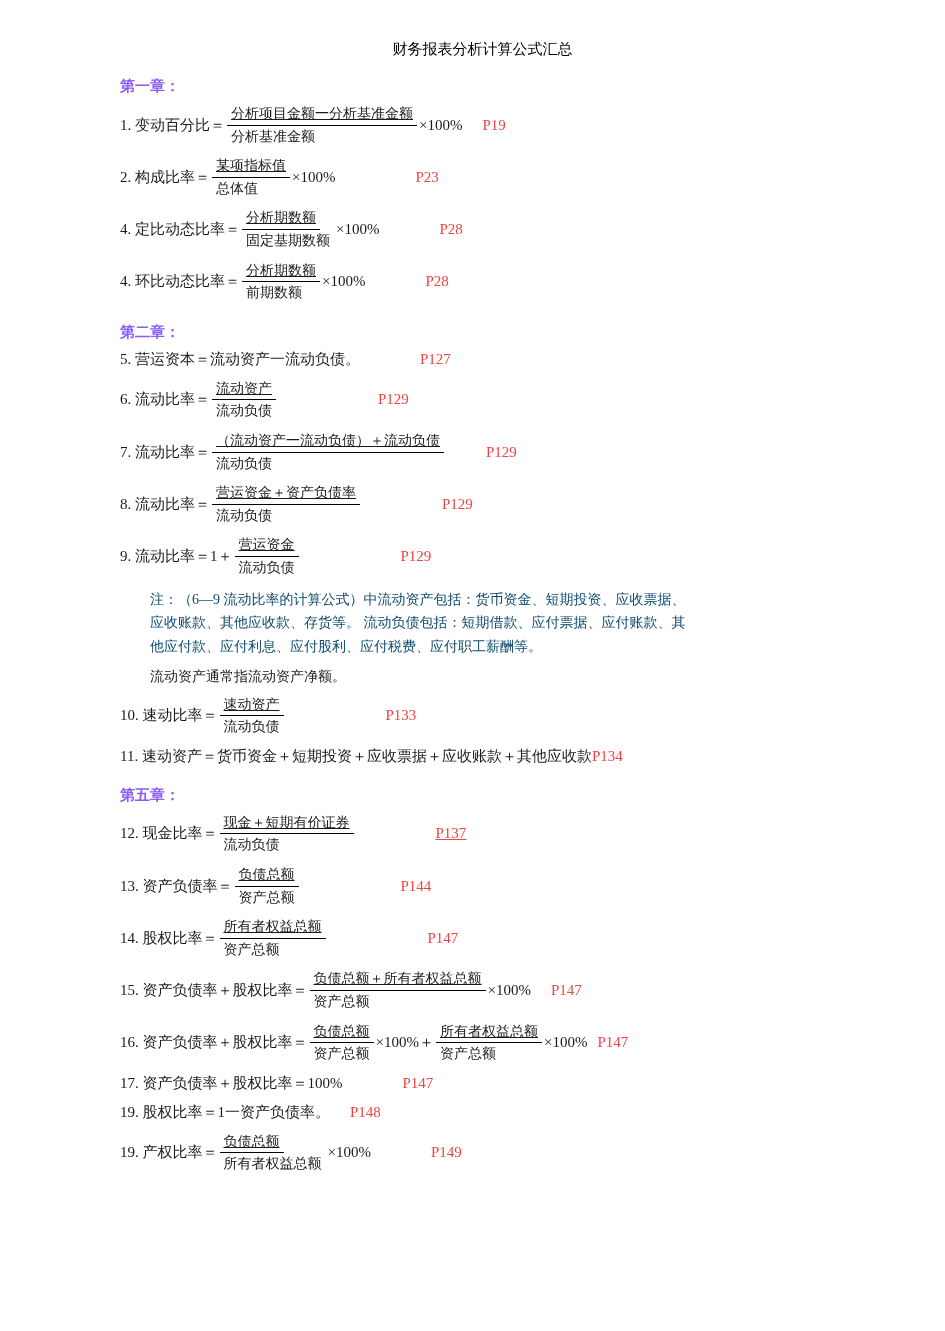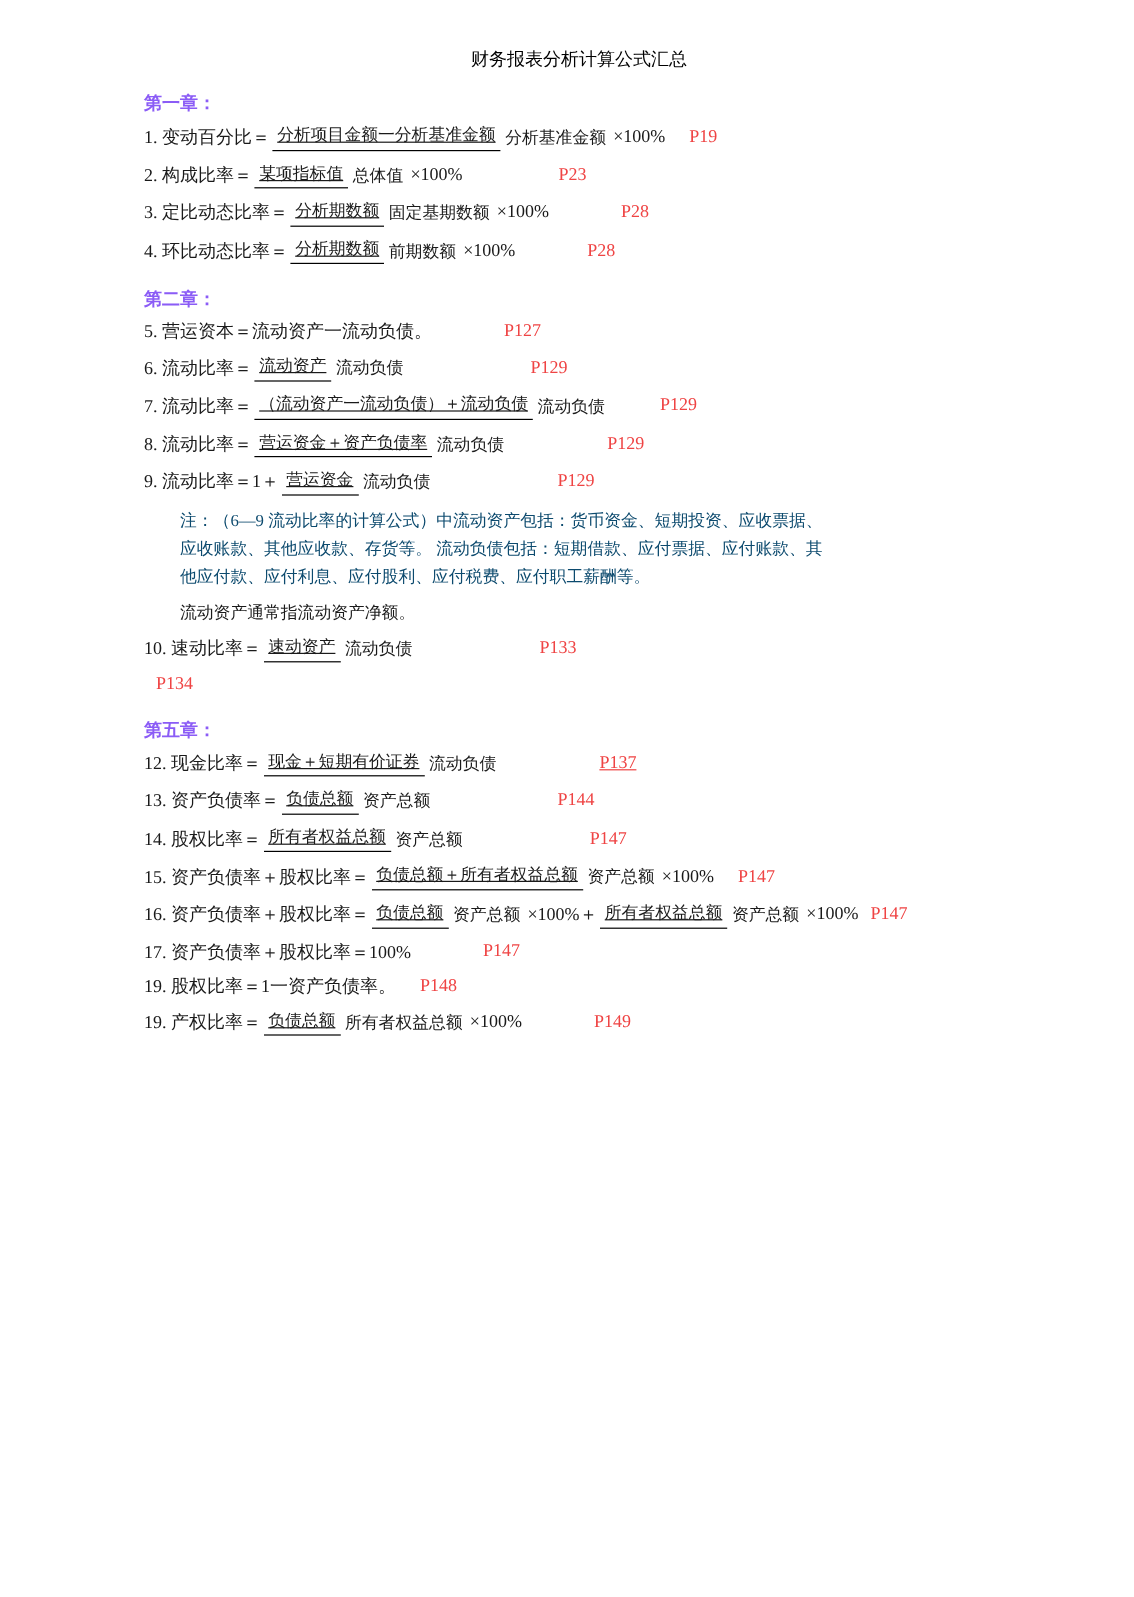--- a/index.html
+++ b/index.html
@@ -24,22 +24,22 @@
     }
     .chapter-heading {
       font-size: 15px;
       font-weight: bold;
       margin-top: 16px;
       margin-bottom: 8px;
       color: #8b5cf6;
     }
     .frac {
       display: inline-flex;
-      flex-direction: row;
-      align-items: flex-end;
+      flex-direction: column;
+      align-items: flex-start;
       vertical-align: middle;
       margin: 0 2px;
     }
     .frac-num {
       border-bottom: 1.5px solid #000;
       padding: 0 4px 1px 4px;
       text-align: center;
       font-size: 14px;
       line-height: 1.4;
       text-decoration: underline;
@@ -97,21 +97,21 @@
   <span class="text-part">2. 构成比率＝</span>
   <span class="frac">
     <span class="frac-num">某项指标值</span>
     <span class="frac-den">总体值</span>
   </span>
   <span>×100%</span>
   <span class="page-ref" style="margin-left:80px;">P23</span>
 </div>
 
 <div class="formula-row">
-  <span class="text-part">3. 定比动态比率＝</span>
+  <span class="text-part">4. 定比动态比率＝</span>
   <span class="frac">
     <span class="frac-num">分析期数额</span>
     <span class="frac-den">固定基期数额</span>
   </span>
   <span>×100%</span>
   <span class="page-ref" style="margin-left:60px;">P28</span>
 </div>
 
 <div class="formula-row">
   <span class="text-part">4. 环比动态比率＝</span>
@@ -176,21 +176,22 @@
 <div class="formula-row">
   <span>10. 速动比率＝</span>
   <span class="frac">
     <span class="frac-num">速动资产</span>
     <span class="frac-den">流动负债</span>
   </span>
   <span class="page-ref" style="margin-left:100px;">P133</span>
 </div>
 
 <div class="formula-row">
-  <span class="page-ref" style="margin-left:10px;text-align:center;">P134</span>
+  <span>11. 速动资产＝货币资金＋短期投资＋应收票据＋应收账款＋其他应收款</span>
+  <span class="page-ref" style="margin-left:0;text-align:center;">P134</span>
 </div>
 
 <div class="chapter-heading" style="margin-top:20px;">第五章：</div>
 
 <div class="formula-row">
   <span>12. 现金比率＝</span>
   <span class="frac">
     <span class="frac-num">现金＋短期有价证券</span>
     <span class="frac-den">流动负债</span>
   </span>

